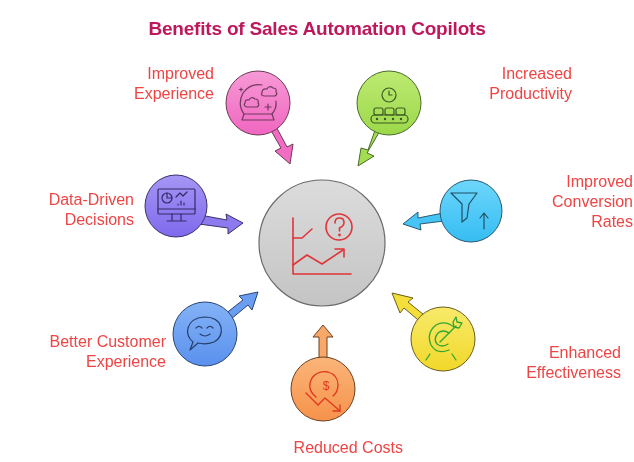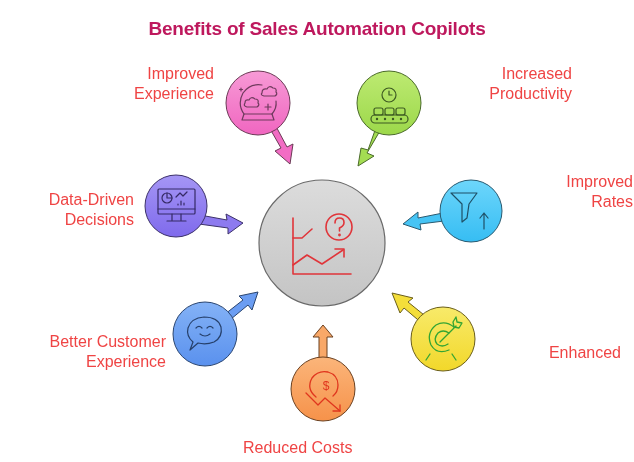--- a/index.html
+++ b/index.html
@@ -2,21 +2,21 @@
 <html><head>
 <meta charset="utf-8">
 <style>
   html, body { margin: 0; padding: 0; background: #ffffff; }
   body { width: 634px; height: 462px; position: relative; overflow: hidden; font-family: "Liberation Sans", sans-serif; }
   .title { position: absolute; left: 0; top: 18px; width: 634px; text-align: center; font-size: 19px; font-weight: bold; color: #be185d; font-family: "Liberation Sans", sans-serif; letter-spacing: -0.2px; }
   .label { position: absolute; font-size: 16px; line-height: 20px; color: #ef4444; font-family: "Liberation Sans", sans-serif; }
   .label span { display: block; }
   .right { text-align: right; }
   .left { text-align: right; }
-  .center { text-align: left; }
+  .center { text-align: right; }
   svg.diagram { position: absolute; left: 0; top: 0; }
 </style>
 </head>
 <body>
 
 <div class="title">Benefits of Sales Automation Copilots</div>
 
 <svg class="diagram" width="634" height="462" viewBox="0 0 634 462">
   <defs>
     <linearGradient id="gCenter" x1="0" y1="0" x2="0" y2="1">
@@ -160,25 +160,27 @@
   <span>Experience</span>
 </div>
 
 <div class="label left" style="left:432px; top:64px; width:140px;">
   <span>Increased</span>
   <span>Productivity</span>
 </div>
 
 <div class="label left" style="left:513px; top:172px; width:120px;">
   <span>Improved</span>
+  <span>Conversion</span>
   <span>Rates</span>
 </div>
 
 <div class="label left" style="left:481px; top:343px; width:140px;">
   <span>Enhanced</span>
+  <span>Effectiveness</span>
 </div>
 
 <div class="label center" style="left:243px; top:438px; width:160px;">
   <span>Reduced Costs</span>
 </div>
 
 <div class="label right" style="left:10px; top:332px; width:156px;">
   <span>Better Customer</span>
   <span>Experience</span>
 </div>

